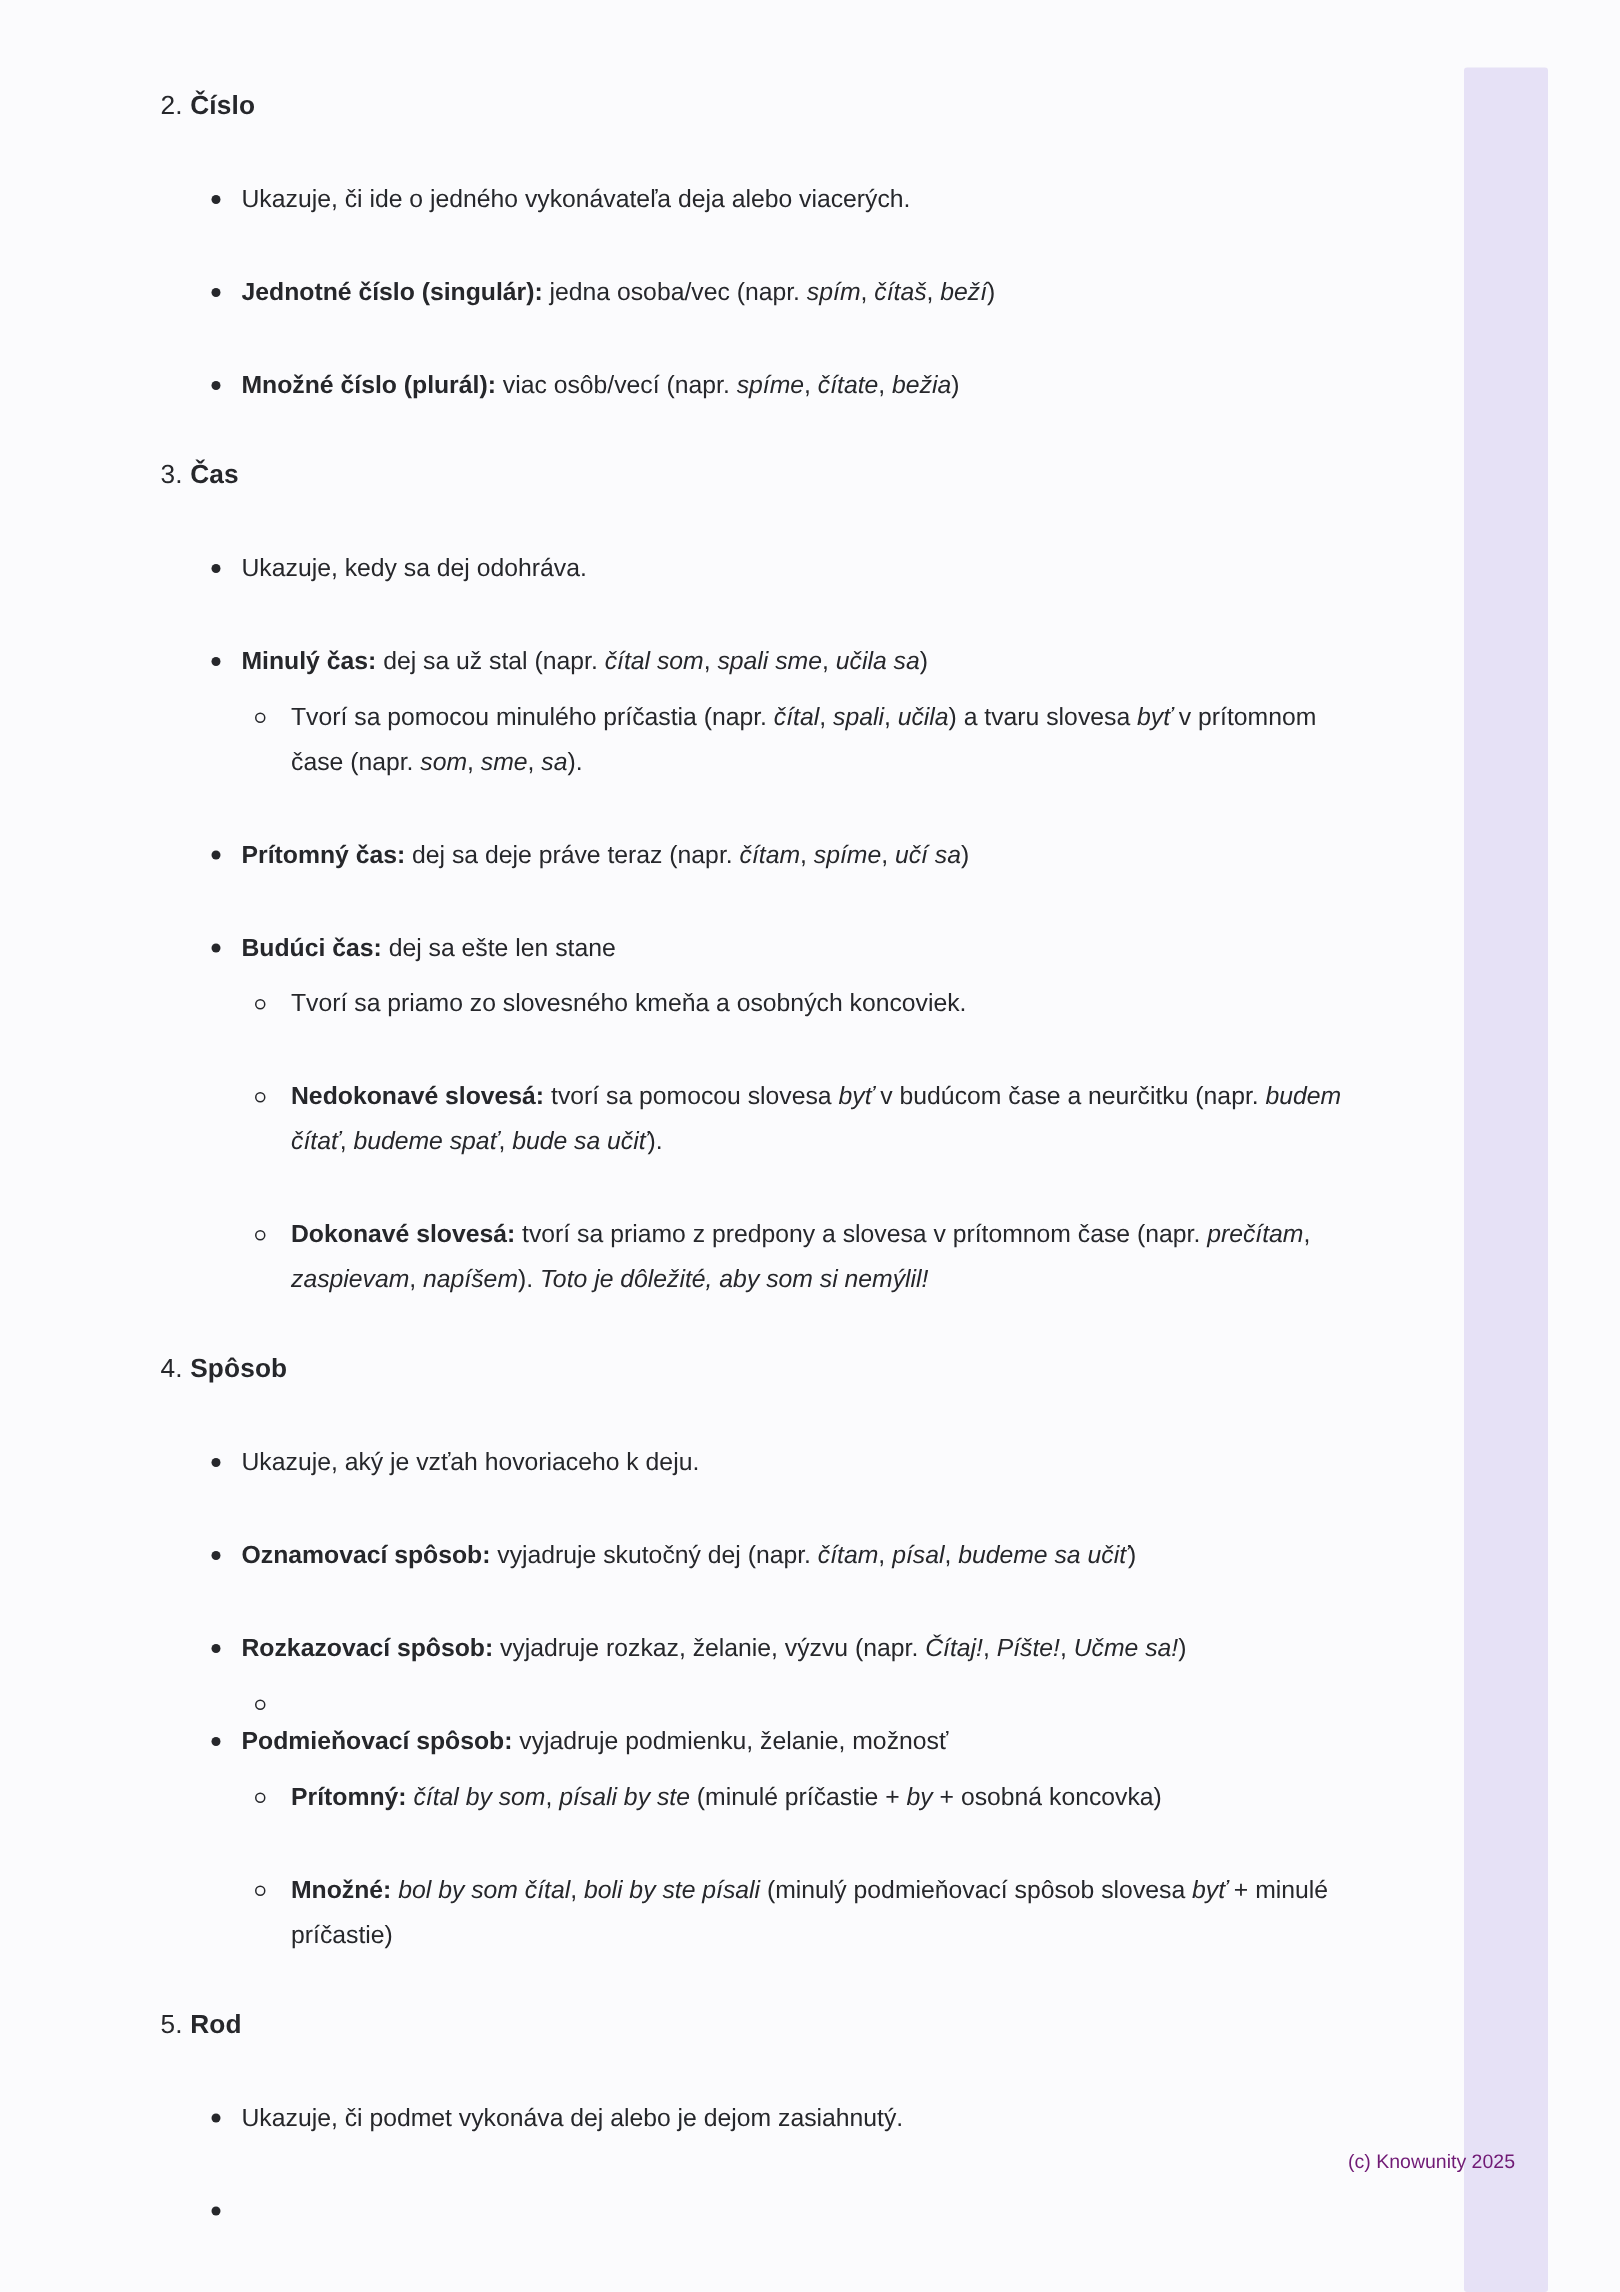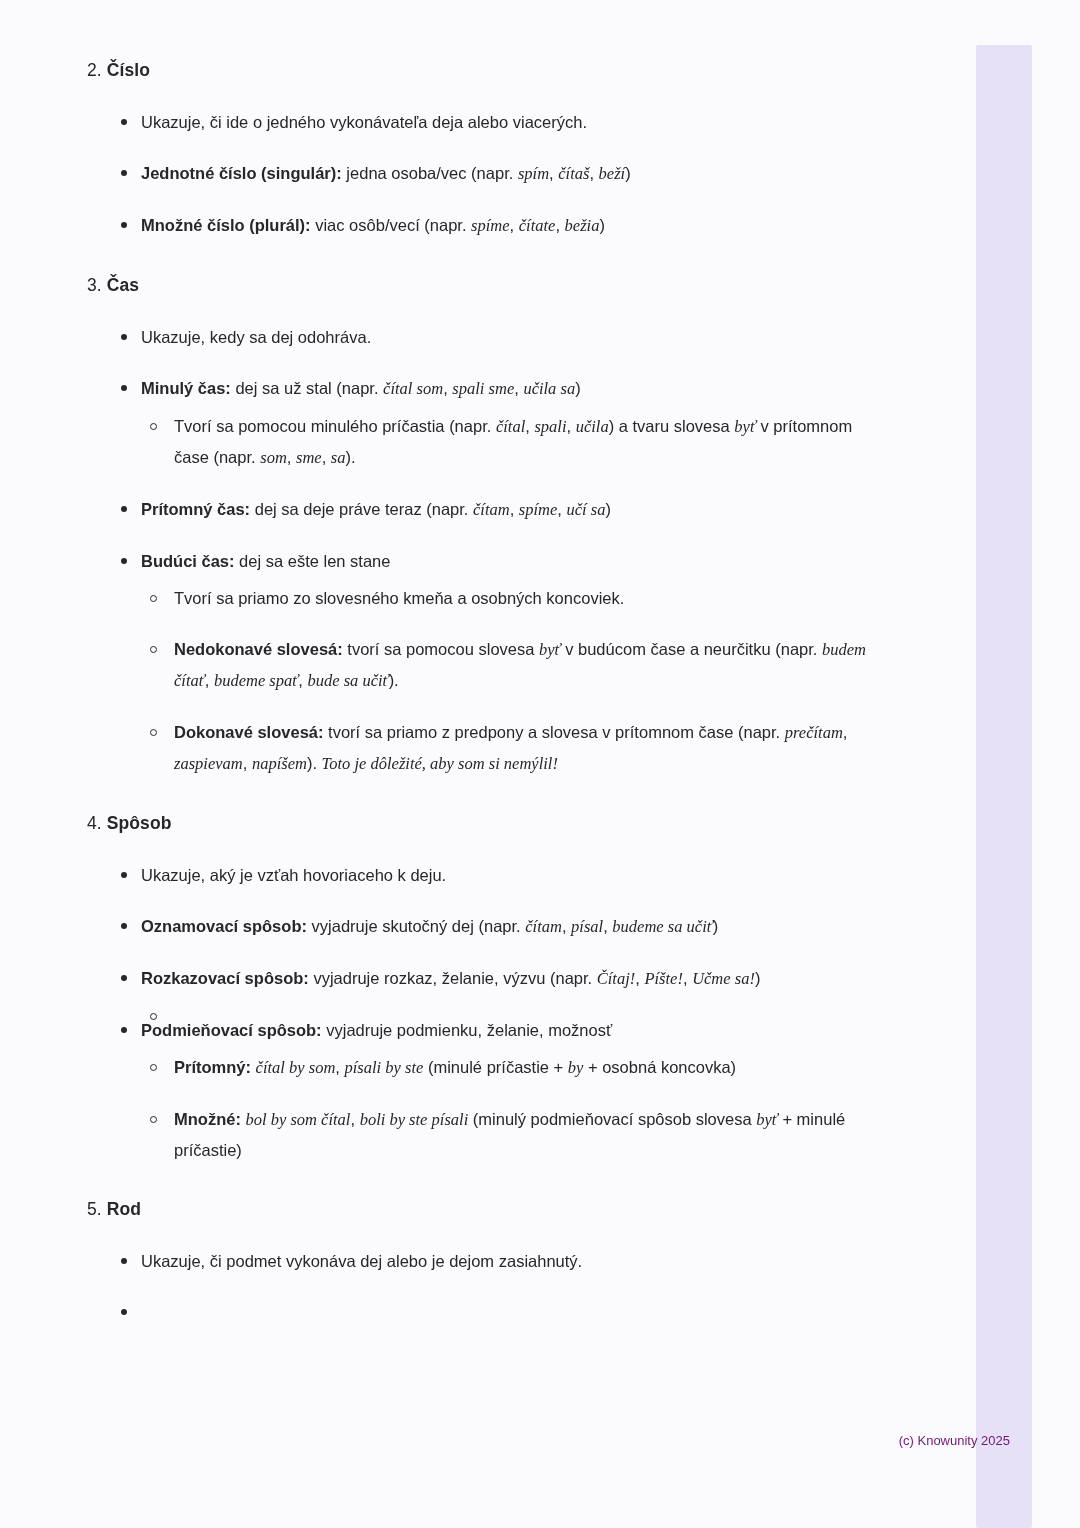--- a/index.html
+++ b/index.html
@@ -16,52 +16,52 @@
     position: absolute;
     top: 45px;
     right: 48px;
     width: 56px;
     height: 1483px;
     background: #e6e1f6;
     border-radius: 2px;
   }
   .content {
     position: absolute;
-    left: 87px;
+    left: 107px;
     top: 54px;
     width: 792px;
     z-index: 1;
   }
   .heading {
     font-size: 17.5px;
     line-height: 32px;
     margin-top: 28px;
     letter-spacing: 0.1px;
   }
   .heading:first-child { margin-top: 0; }
   .hnum { font-weight: 400; }
   .htitle { font-weight: 700; }
   .li {
     position: relative;
     font-size: 16.5px;
     line-height: 30px;
-    margin-top: 21px;
+    margin-top: 32px;
   }
   .l1 { padding-left: 54px; }
   .l2 { padding-left: 87px; }
   .l1 + .l2 { margin-top: 7px; }
   .marker {
     position: absolute;
     top: 12px;
     border-radius: 50%;
   }
   .l1 > .marker { left: 34px; width: 6px; height: 6px; background: #26272b; }
   .l2 > .marker { left: 63px; width: 7px; height: 7px; border: 1.5px solid #26272b; background: transparent; }
   .b { font-weight: 700; }
-  .i { font-style: italic; font-family: Liberation Serif, serif; }
+  .i { font-style: italic; }
   .footer {
     position: absolute;
     right: 70px;
     bottom: 80px;
     font-size: 13px;
     color: #701a75;
     z-index: 2;
   }
 </style>
 </head>

